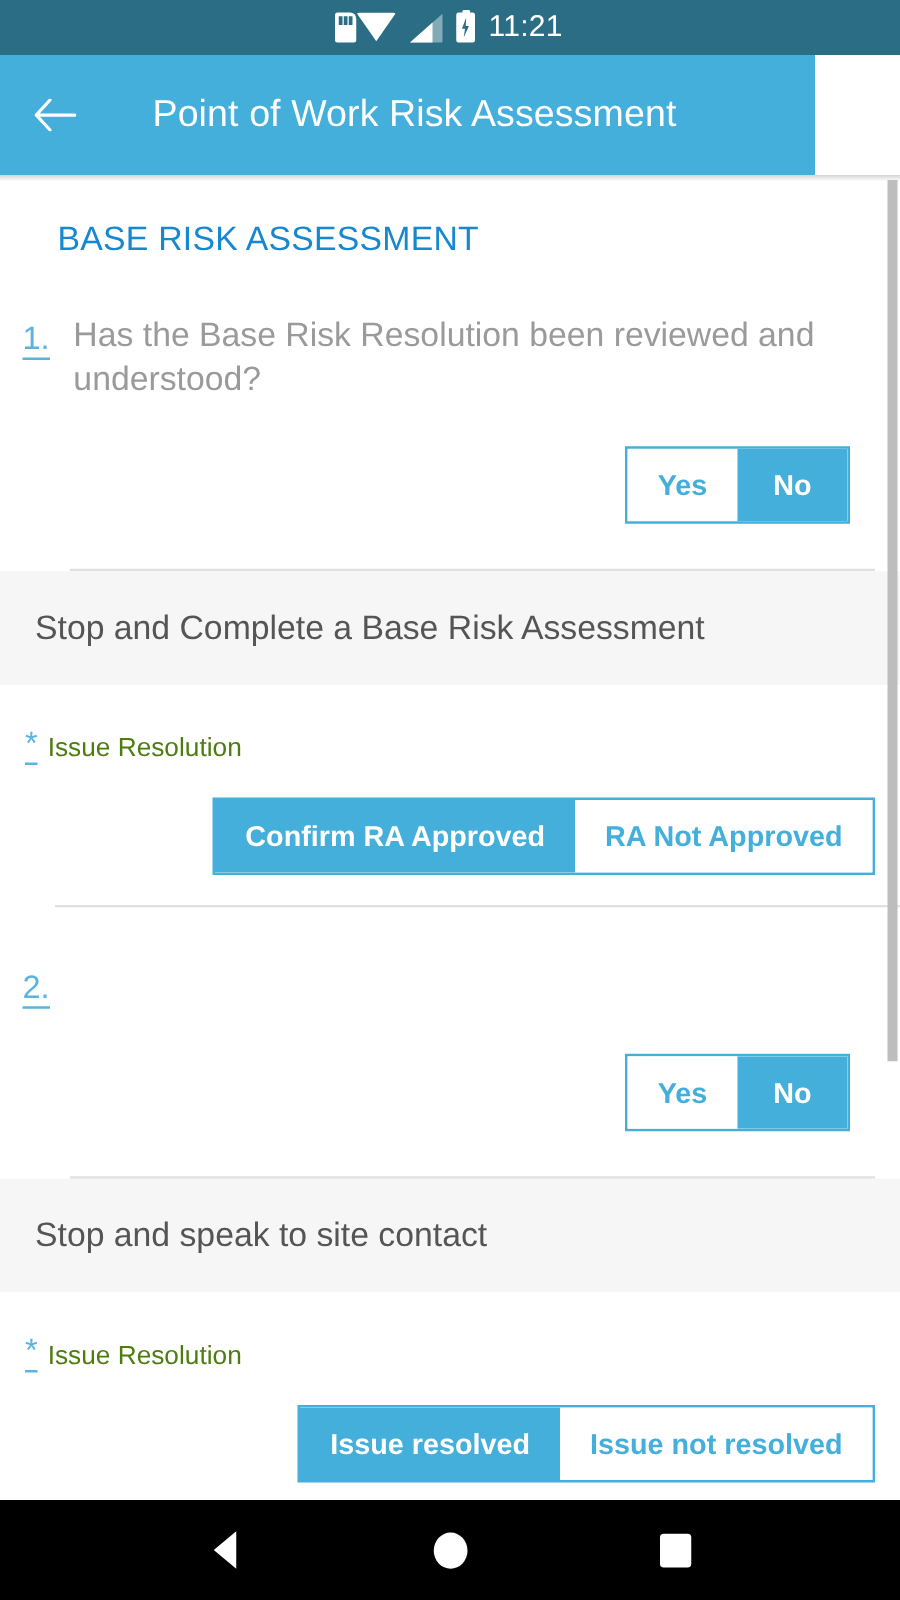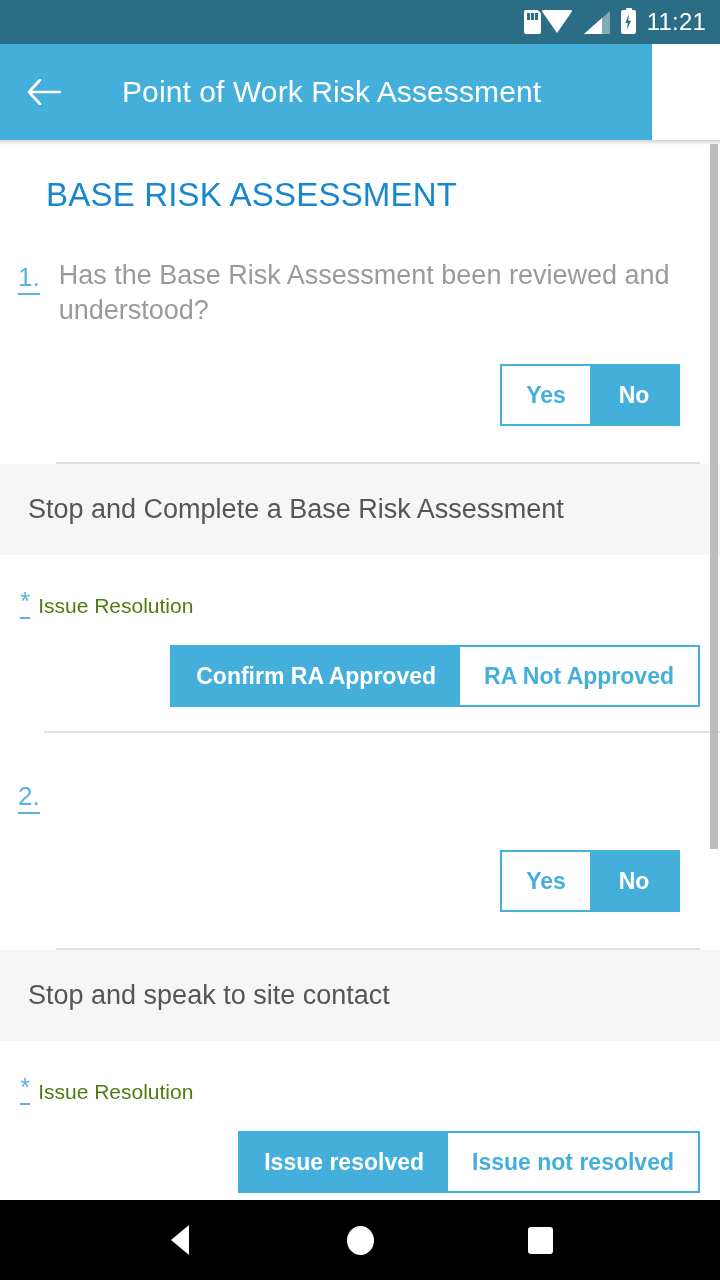--- a/index.html
+++ b/index.html
@@ -23,21 +23,21 @@
 
   
   .status-bar {
     position: absolute;
     top: 0; left: 0;
     width: 720px;
     height: 44px;
     background: #2a6d84;
     display: flex;
     align-items: center;
-    justify-content: flex-end;
+    justify-content: center;
     padding: 0 14px 0 12px;
   }
   .status-left { display: flex; align-items: center; gap: 8px; }
   .status-right { display: flex; align-items: center; gap: 11px; }
 
   .sd-icon {
     width: 17px; height: 24px;
     background: #ffffff;
     border-radius: 2px 5px 2px 2px;
     position: relative;
@@ -155,21 +155,21 @@
     position: absolute;
     top: 140px; left: 0;
     width: 720px;
     height: 1060px;
     background: #ffffff;
     overflow: hidden;
   }
 
   .section-title {
     color: #1787d0;
-    font-size: 33px;
+    font-size: 27px;
     font-weight: 400;
     padding: 36px 0 0 46px;
     letter-spacing: 0.2px;
   }
 
   
   .question-block {
     padding: 0 20px 0 0;
     background: #ffffff;
   }
@@ -353,21 +353,21 @@
   </div>
   <div class="app-bar-shadow"></div>
 
   <div class="content">
 
     <div class="section-title">BASE RISK ASSESSMENT</div>
 
     <div class="question-block">
       <div class="question-row">
         <span class="q-num">1.</span>
-        <span class="q-text">Has the Base Risk Assessment been reviewed and understood?</span>
+        <span class="q-text">Has the Base Risk Resolution been reviewed and understood?</span>
       </div>
       <div class="spacer-md"></div>
       <div class="toggle-row">
         <div class="toggle-group">
           <div class="toggle-btn yn">Yes</div>
           <div class="toggle-btn yn selected">No</div>
         </div>
       </div>
       <div class="spacer-md"></div>
       <div class="divider"></div>

